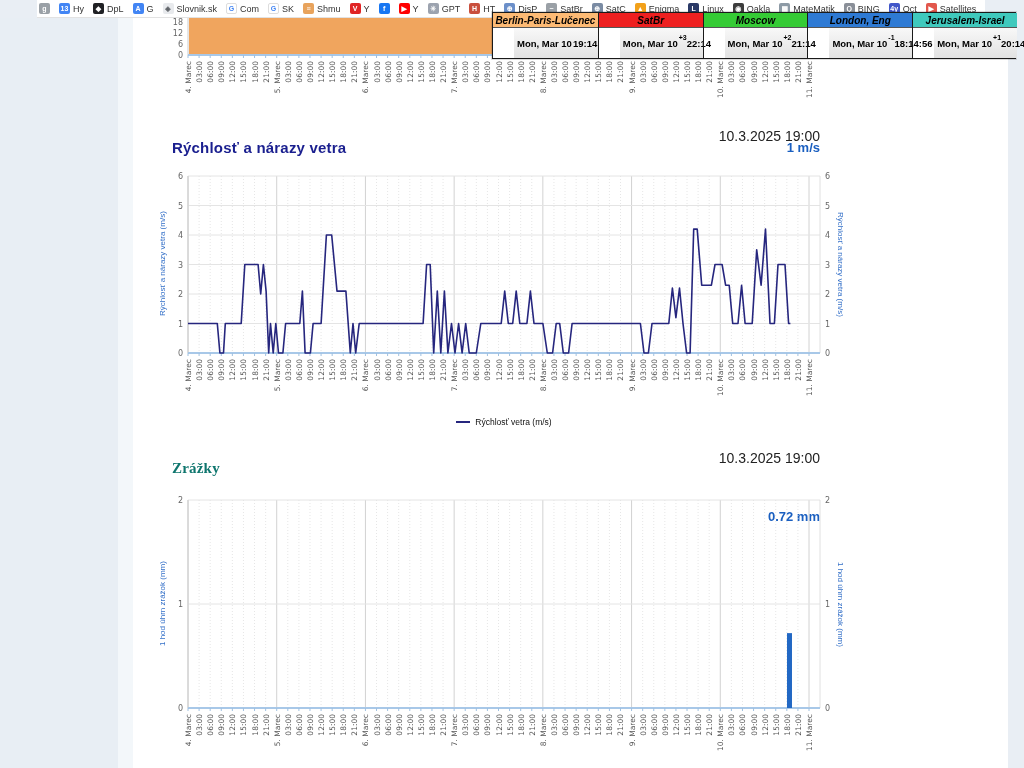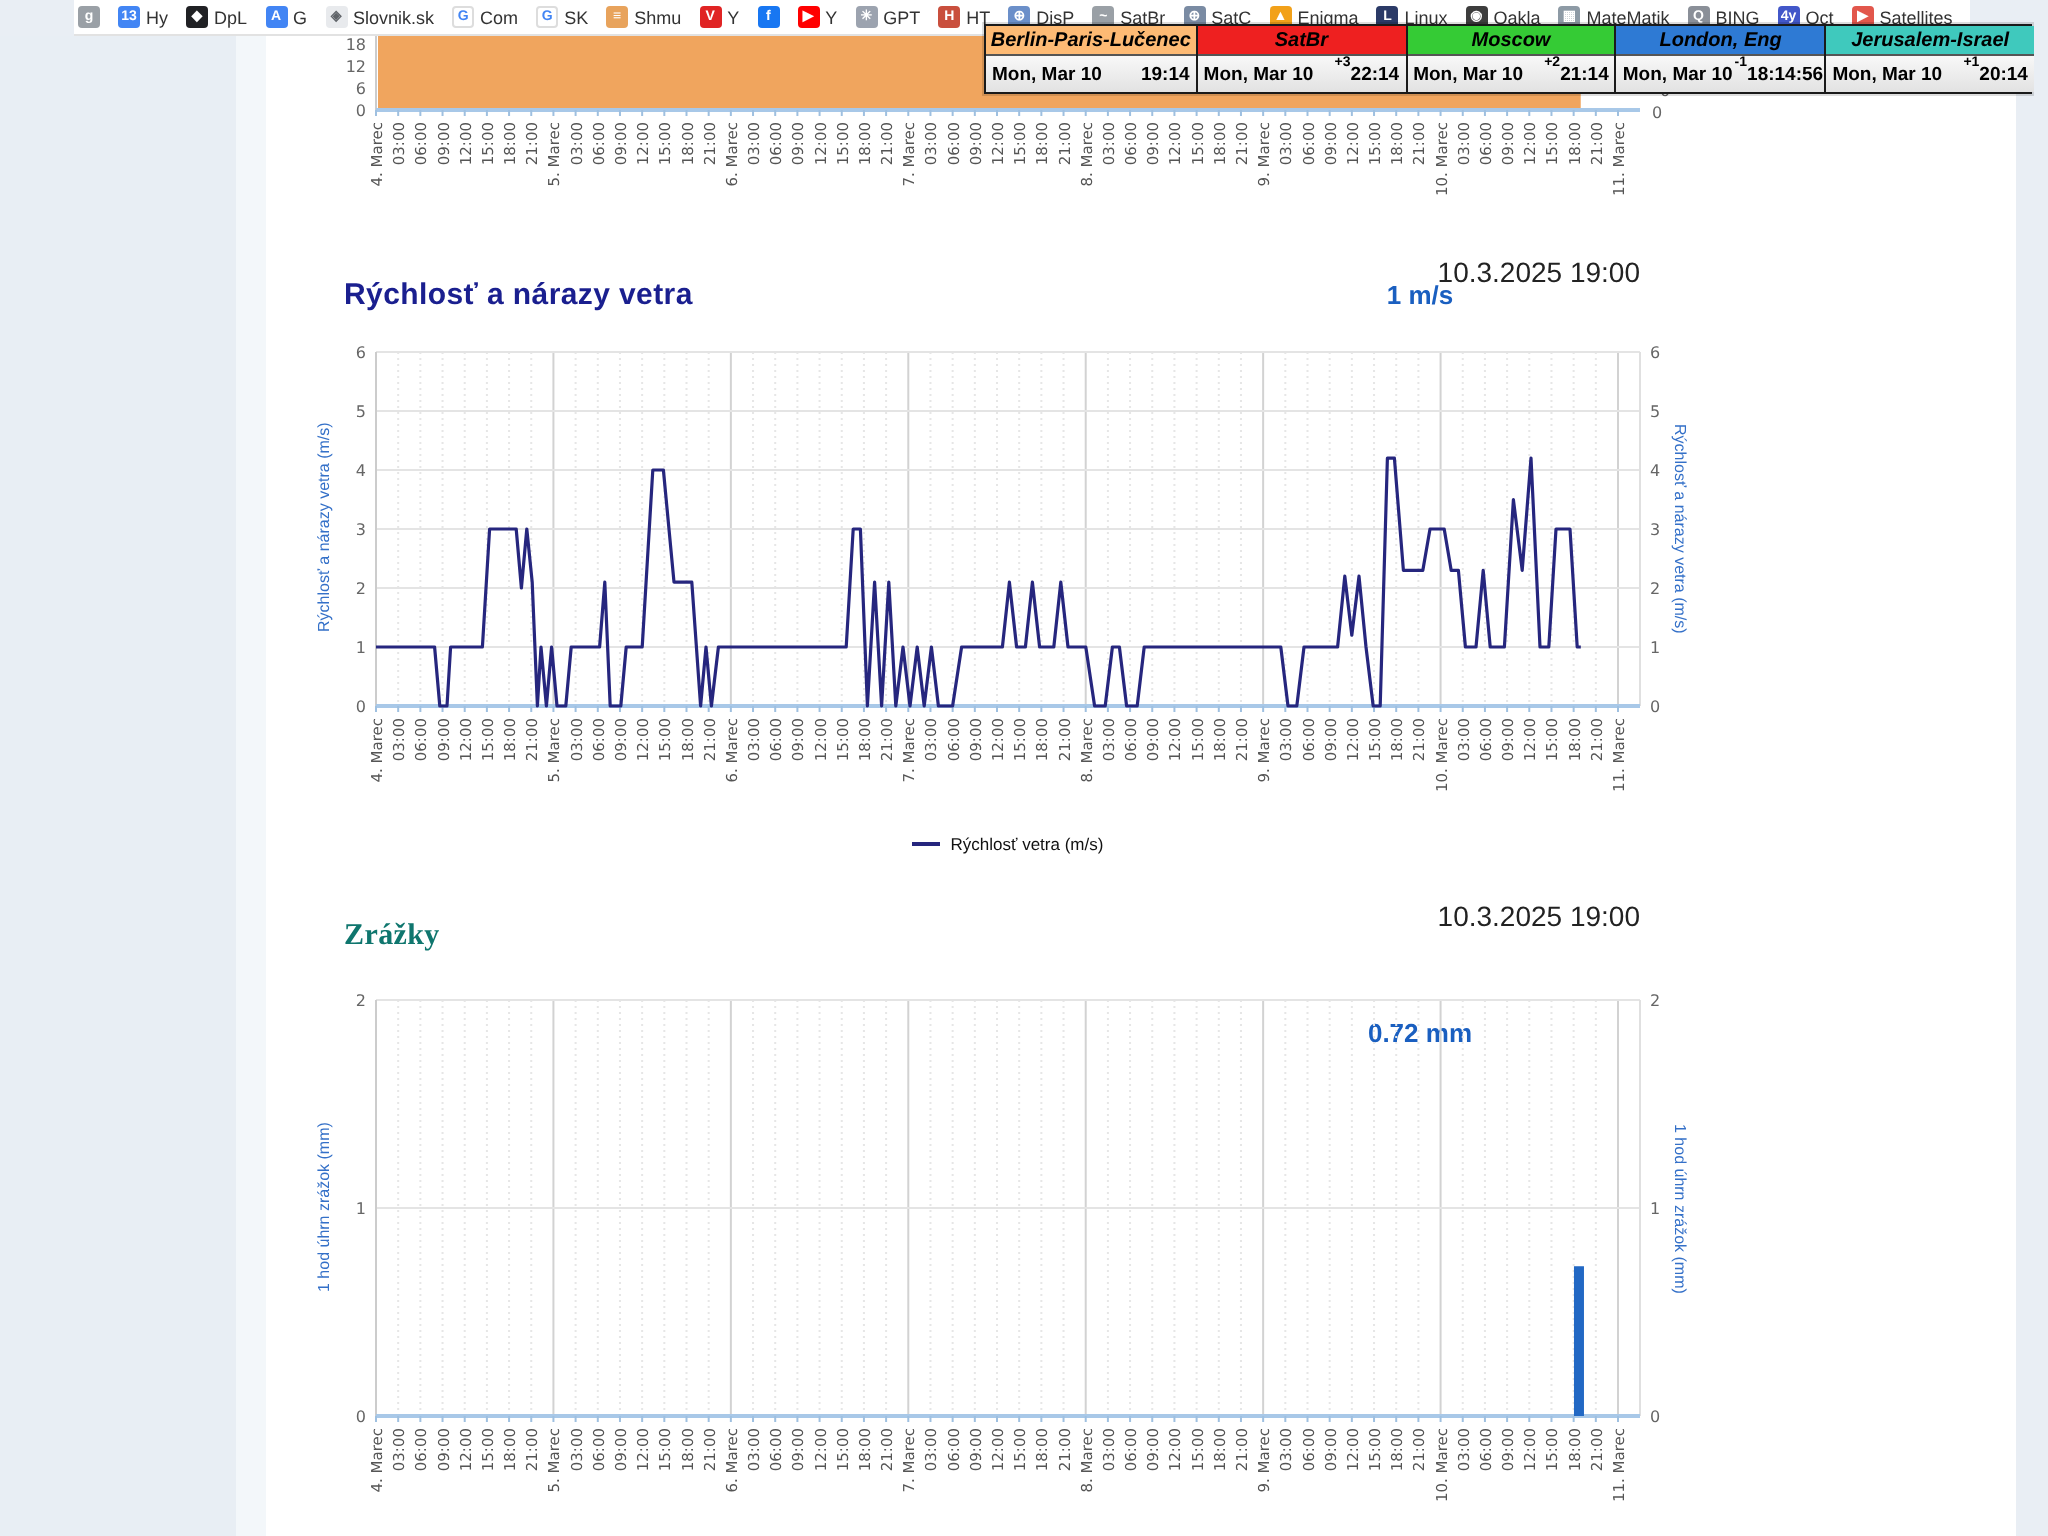--- a/index.html
+++ b/index.html
@@ -17,40 +17,40 @@
 
   
   #world-clock { position:absolute; left:492px; top:12px; width:524px; z-index:7;
     border:1px solid #1a1a1a; display:flex; background:#fff; box-shadow:0 0 0 1px #00000022; }
   .wc-col { width:104.8px; flex:0 0 auto; border-left:1px solid #1a1a1a; }
   .wc-col:first-child { border-left:none; }
   .wc-head { height:15px; display:flex; align-items:center; justify-content:center;
     font-size:10px; font-weight:bold; font-style:italic; color:#000; border-bottom:1px solid #555;
     white-space:nowrap; overflow:hidden; }
   .wc-row { height:18px; display:flex; align-items:center; justify-content:space-between;
-    background:linear-gradient(#f8f8f8,#e2e2e2); padding:3px 3px; font-size:9.5px; font-weight:bold;
-    color:#000; white-space:nowrap; }
+    background:linear-gradient(#f8f8f8,#e2e2e2); padding:15px 3px; font-size:9.5px; font-weight:bold;
+    color:#000; white-space:nowrap;margin-left:21px; }
   .wc-off { font-size:7px; position:relative; top:-3px; color:#000; margin-left:1px; }
   .wc-time { font-size:9.5px; }
 
   
   #left-band   { position:absolute; left:0; top:18px; width:118px; height:750px; background:#e8eef4; }
   #left-strip  { position:absolute; left:118px; top:18px; width:15px; height:750px; background:#f3f7fa; }
   #content { position:absolute; left:133px; top:18px; width:875px; height:750px; background:#ffffff; }
 
   .abs { position:absolute; }
   svg { position:absolute; left:0; overflow:hidden; }
 
   .chart-title { font-size:15px; font-weight:bold; letter-spacing:0.2px; }
   #wind-title  { left:39px; top:121px; color:#1a1f8f; }
   #precip-title{ left:39px; top:442px; color:#0f766e;font-family:Liberation Serif, serif; }
   .chart-date { right:188px; width:220px; text-align:right; font-size:14px; color:#222; }
   #wind-date   { top:110px; }
   #precip-date { top:432px; }
-  .chart-value { right:188px; width:220px; text-align:center; font-size:13px; font-weight:bold; color:#1a5fc0; }
+  .chart-value { right:188px; width:220px; text-align:right; font-size:13px; font-weight:bold; color:#1a5fc0; }
   #wind-value   { top:122px; }
   #precip-value { top:444px;margin-top:47px; }
 
   .vlabel { position:absolute; width:14px; display:flex; align-items:center; justify-content:center;
     font-size:8px; color:#3470c8; white-space:nowrap; }
   .vlabel-up   { writing-mode:vertical-rl; transform:rotate(180deg); }
   .vlabel-down { writing-mode:vertical-rl; }
 
   #legend { position:absolute; left:55px; top:397px; width:632px; height:14px;
     display:flex; align-items:center; justify-content:center; gap:5px; }

